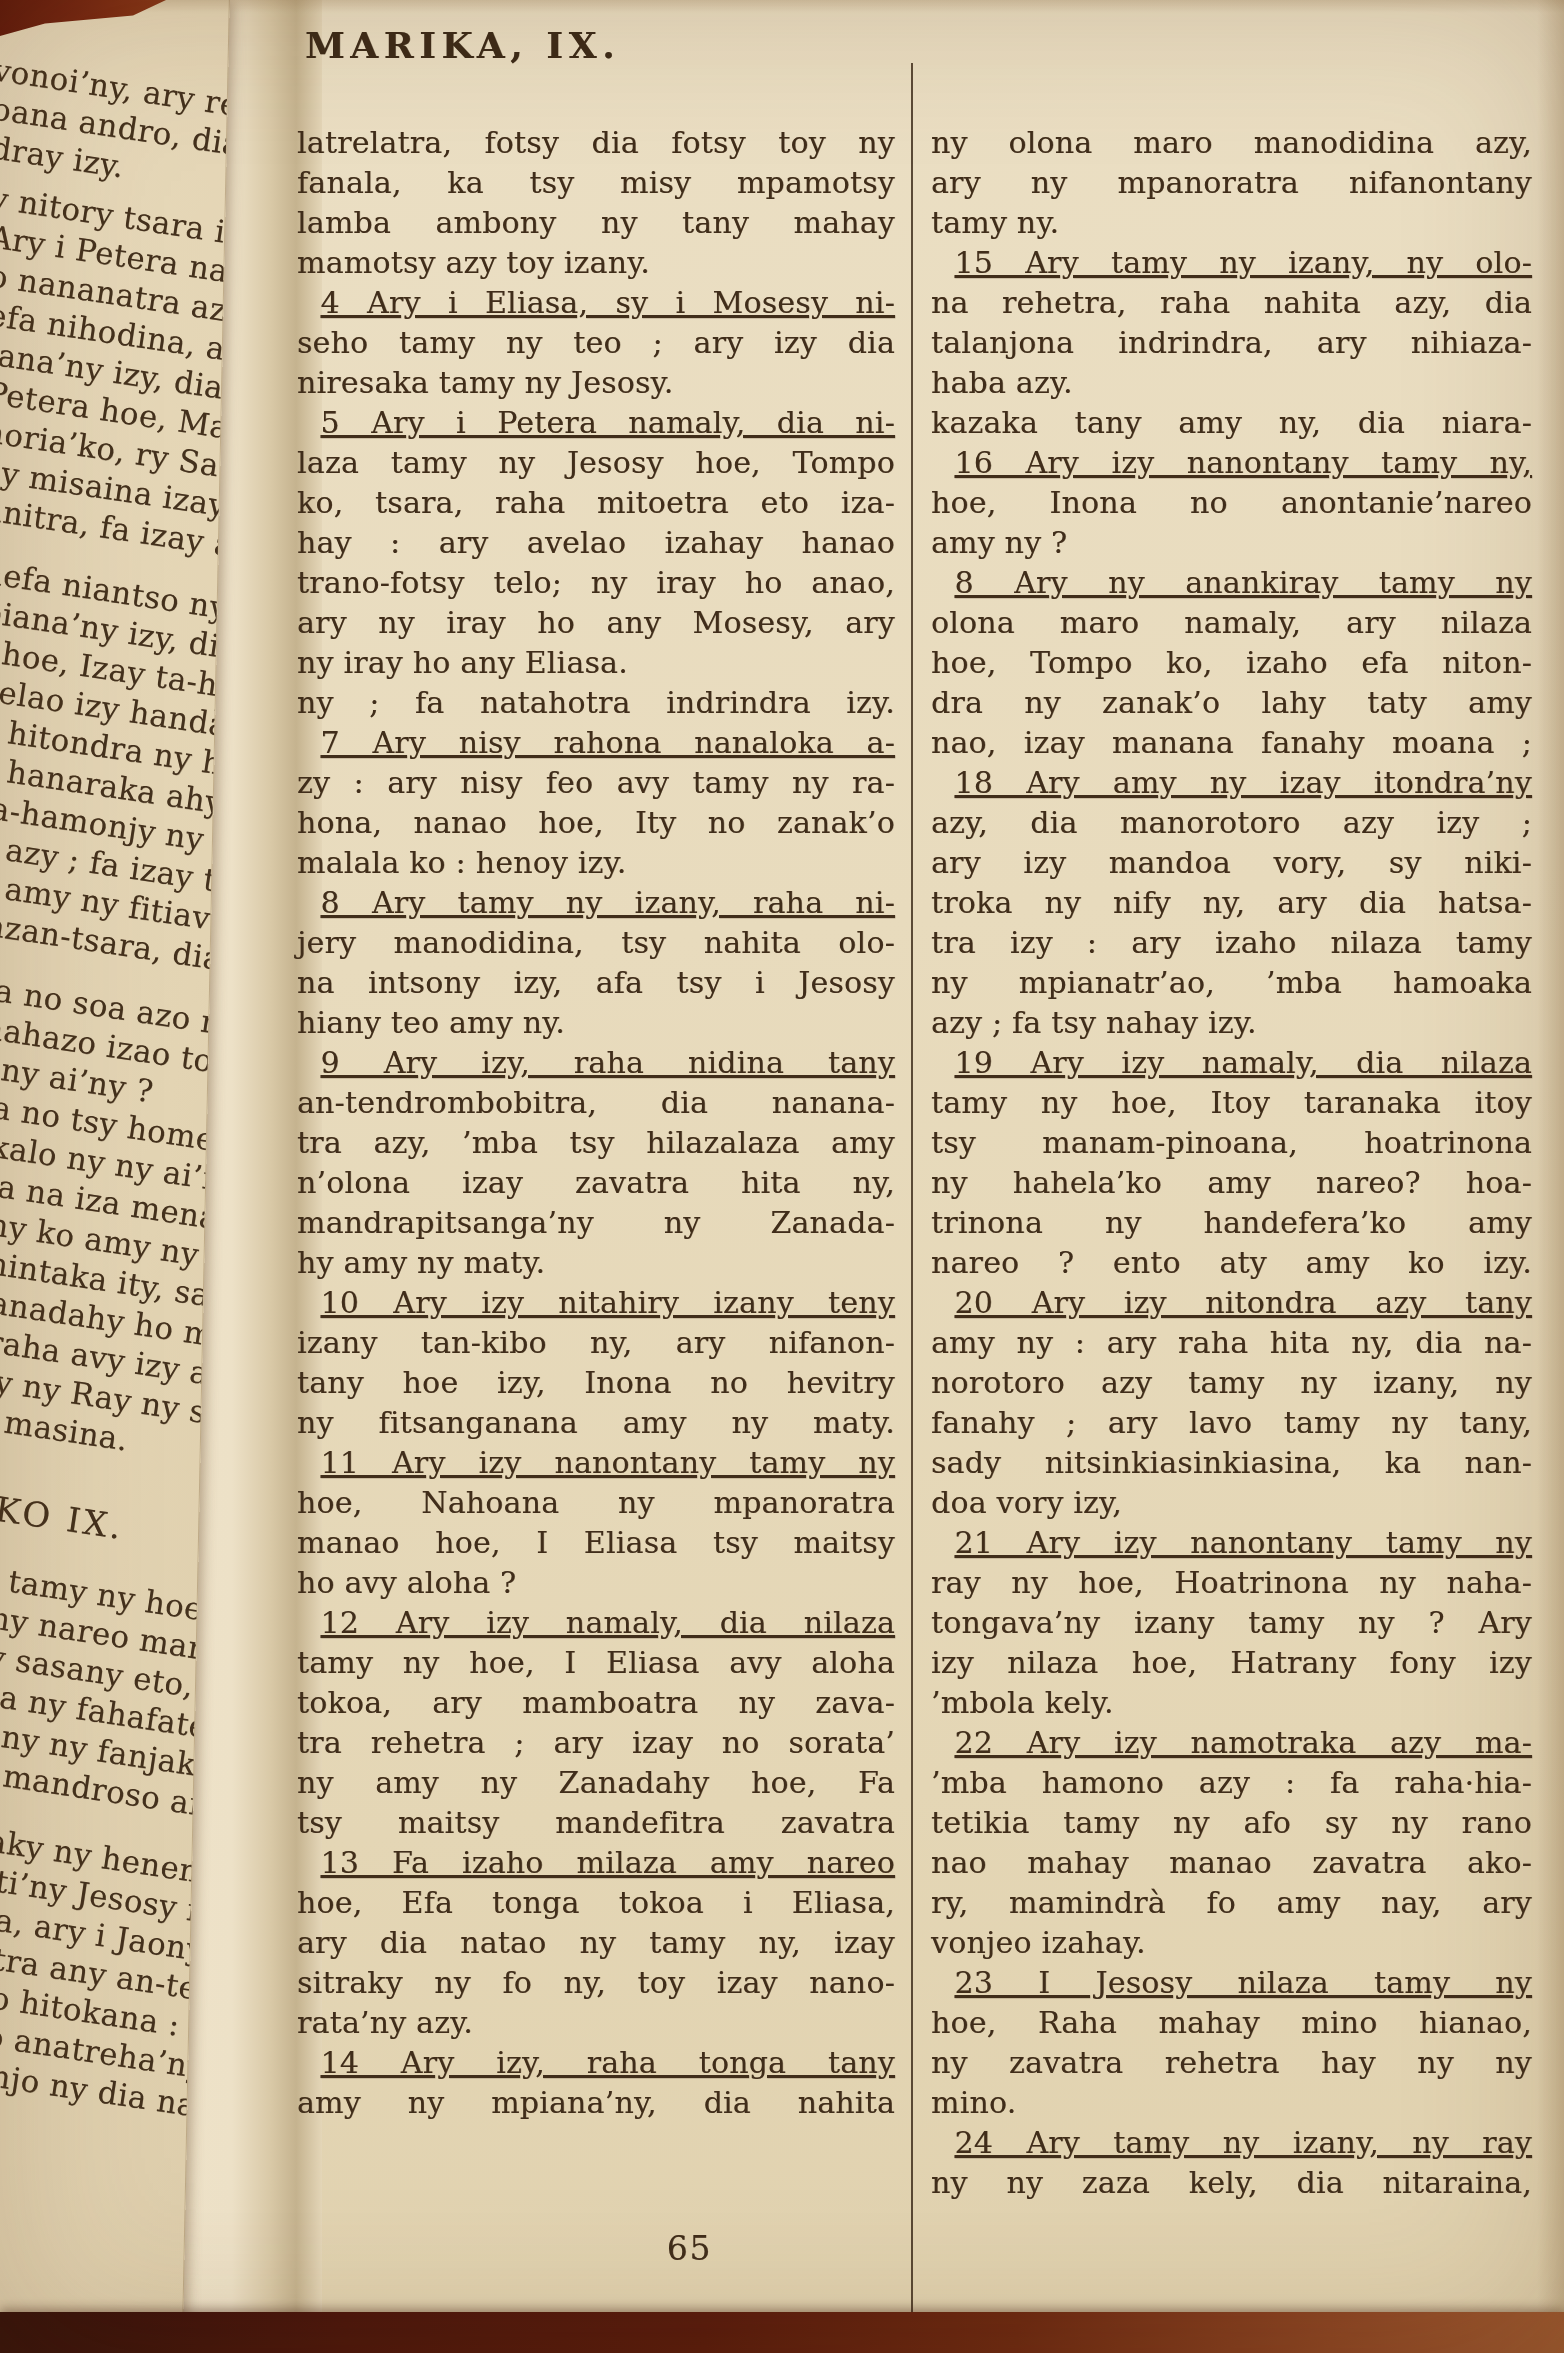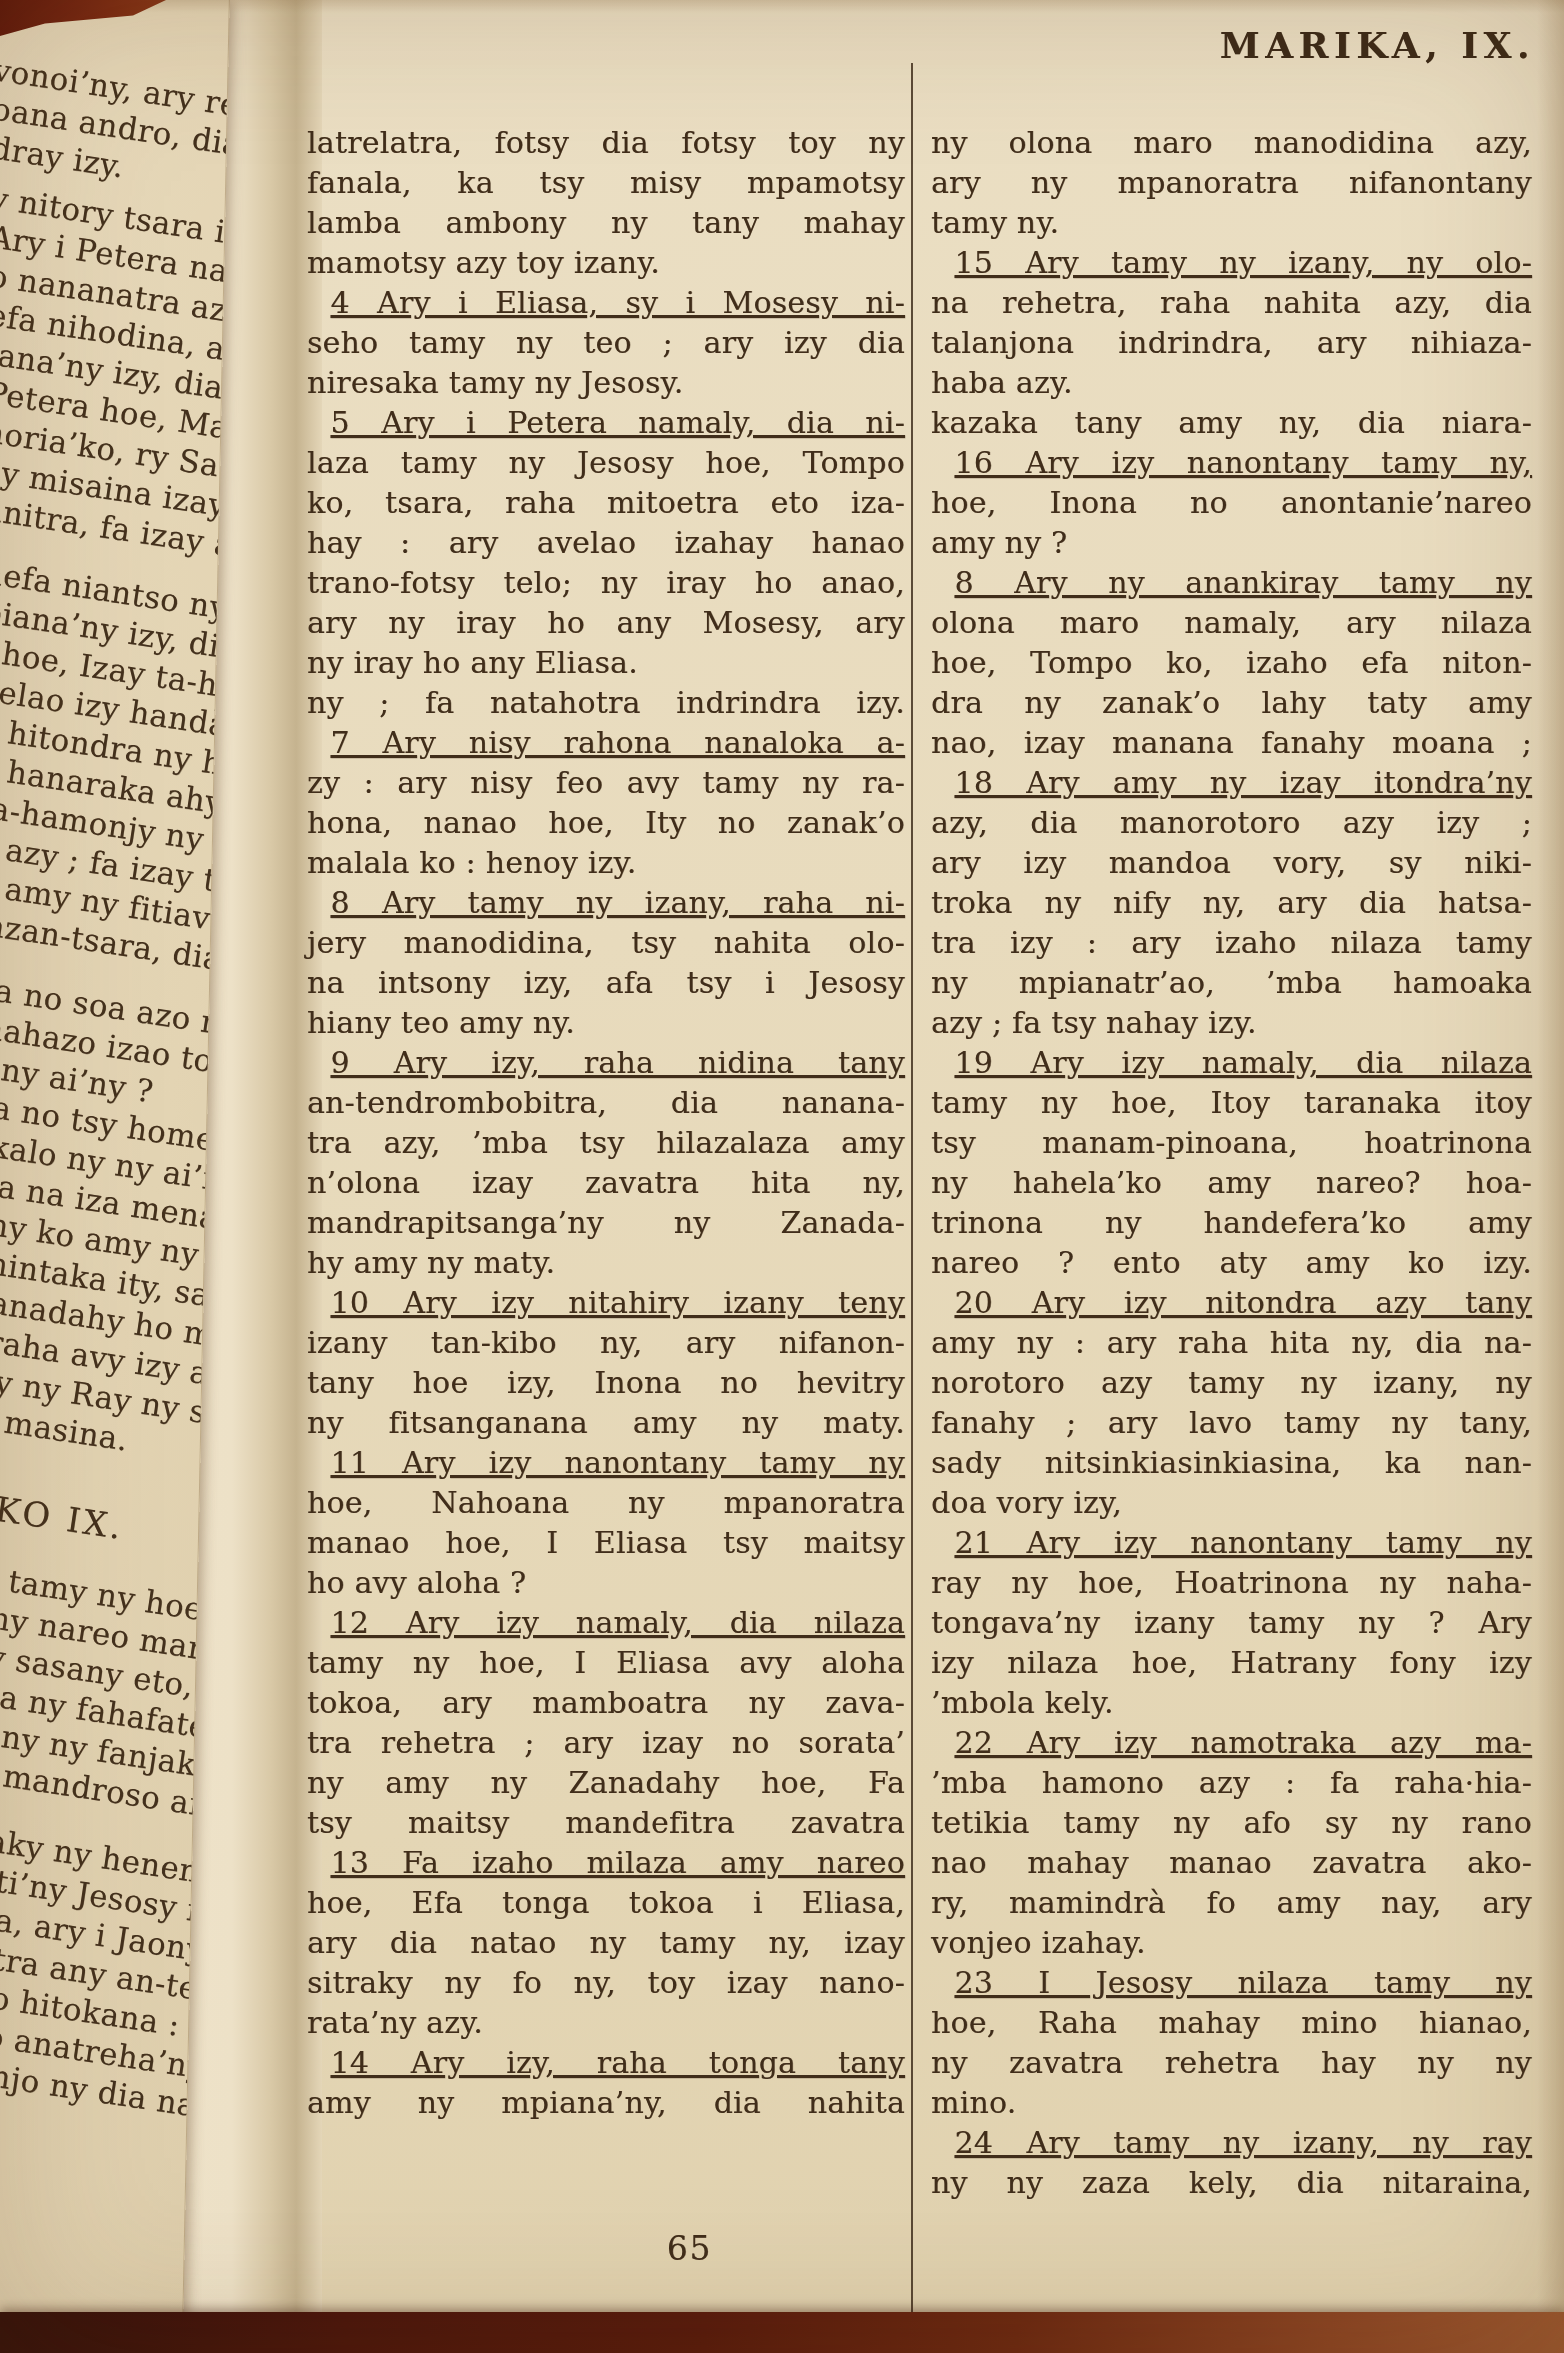--- a/index.html
+++ b/index.html
@@ -18,30 +18,30 @@
     overflow:hidden;transform:rotate(1.15deg);transform-origin:top left;
     background:linear-gradient(100deg,#e8dabc 0%,#e3d4b3 60%,#ddcdab 100%);
     border-right:1.6px solid rgba(130,100,60,.38);
     box-shadow:7.8px 0 14px -4.7px rgba(90,60,30,.42);
     padding:59px 0 0 3.1px;box-sizing:border-box;}
   .v-line{font-size:31px;line-height:39px;color:#44311d;white-space:nowrap;
     transform:rotate(7.3deg);transform-origin:left center;letter-spacing:0.4px;
     text-shadow:0.3px 0.3px 0.5px rgba(68,49,29,.4);}
   .v-head{font-size:34px;letter-spacing:3.1px;}
   
-  .header{position:absolute;left:305px;width:1230px;top:23.5px;text-align:right;
+  .header{position:absolute;left:305px;width:1230px;top:23.5px;text-align:left;
     font-size:36px;font-weight:bold;letter-spacing:5.5px;color:#3c2a18;
     text-shadow:0.4px 0.4px 0.6px rgba(60,42,24,.45);}
   
   .divider{position:absolute;left:911px;top:63px;height:2274px;width:2.3px;
     background:rgba(58,41,24,.82);}
   
   .col{position:absolute;top:123px;font-size:30px;line-height:40px;color:#402d1a;
     letter-spacing:0.2px;text-shadow:0.4px 0.4px 0.5px rgba(64,45,26,.45);}
-  .col-left{left:307px;width:598px;}
+  .col-left{left:297px;width:598px;}
   .col-right{left:931px;width:601px;}
   .line{text-align:justify;text-align-last:justify;}
   .line.end{text-align-last:left;}
   .line.ind{text-indent:23.5px;text-decoration:underline;}
   .pagenum{position:absolute;left:469px;width:243px;top:2229px;text-align:right;
     font-size:33px;color:#402d1a;letter-spacing:1.6px;
     text-shadow:0.4px 0.4px 0.5px rgba(64,45,26,.45);}
   
   .cover-corner{position:absolute;left:0;top:0;width:169px;height:50px;
     background:linear-gradient(105deg,#5e170b,#7b2a12 60%,#8a3a1a);

